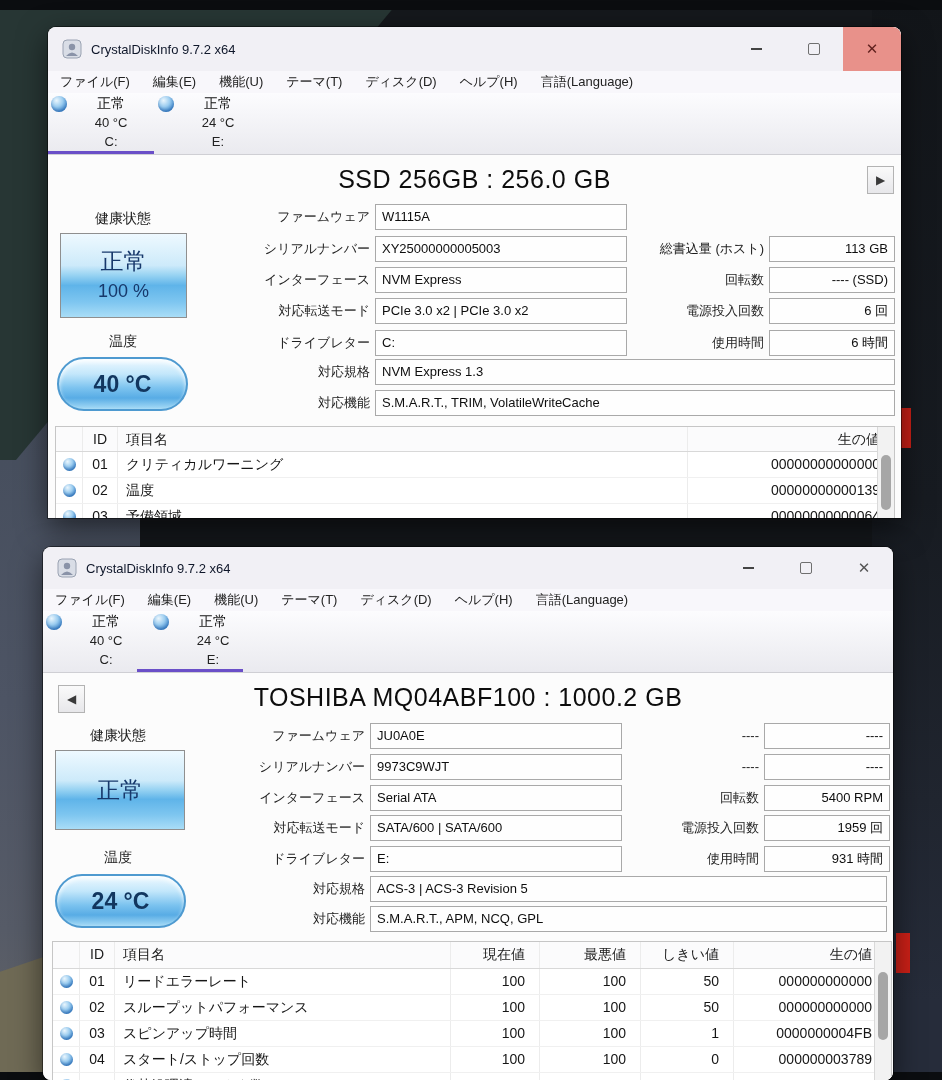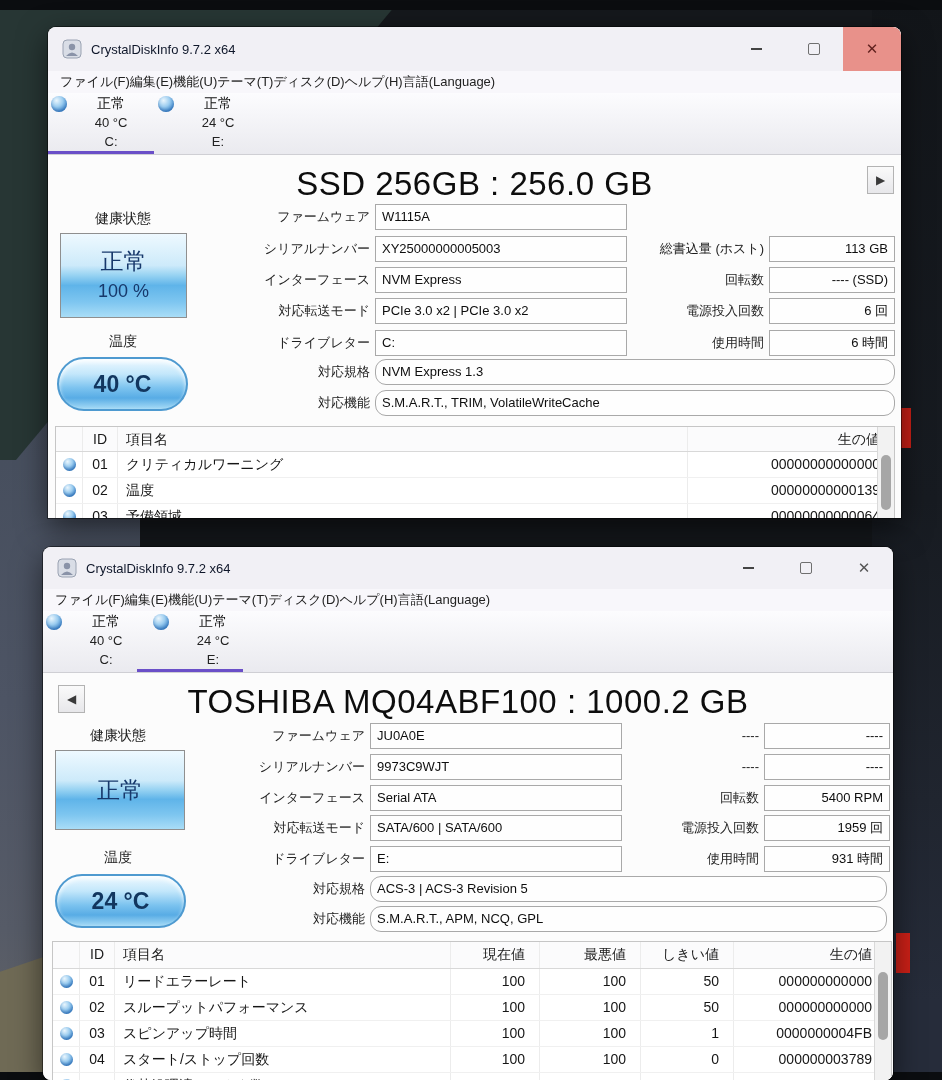--- a/index.html
+++ b/index.html
@@ -32,21 +32,21 @@
   .titlebar{position:relative;height:44px;background:#f1f0f5;display:flex;align-items:center;}
   .win2 .titlebar{height:42px;}
   .appicon{margin-left:14px;width:20px;height:20px;display:inline-block;}
   .title{margin-left:9px;font-size:13px;color:#0f172a;}
   .ctrls{position:absolute;right:0;top:0;height:100%;display:flex;align-items:stretch;}
   .cbtn{width:58px;display:flex;align-items:center;justify-content:center;font-size:14px;color:#444;}
   .minbar{width:11px;height:1.5px;background:#444;display:inline-block;}
   .maxbox{width:10px;height:10px;border:1.2px solid #6f6f6f;border-radius:2px;display:inline-block;}
   .close1{background:#e8918a;border-radius:0 8px 0 0;color:#5e1f1c;font-size:15px;}
   .close2{color:#555;font-size:15px;}
-  .menubar{height:22px;background:#f8f7fb;display:flex;align-items:center;padding-left:12px;}
+  .menubar{height:22px;background:#f8f7fb;display:flex;align-items:center;padding-left:12px;gap:23px;}
   .menubar span{font-size:13px;color:#222;white-space:nowrap;}
   .ticker{position:relative;height:61px;background:linear-gradient(180deg,#fcfcfe,#eaeaef);
     border-bottom:1px solid #cfcfd4;}
   .dwidget{position:absolute;top:1px;width:106px;height:58px;}
   .dw0{left:1px;} .dw1{left:108px;}
   .orb{display:inline-block;width:16px;height:16px;border-radius:50%;
     background:radial-gradient(circle at 35% 28%, #eaf6fd 0%, #9ccdf0 40%, #3f88cc 78%, #2b6aaa 100%);
     box-shadow:inset 0 -2px 3px rgba(20,70,140,.35);}
   .dwidget .orb{position:absolute;left:2px;top:2px;}
   .dlines{position:absolute;left:22px;top:0;width:80px;text-align:center;}
@@ -54,21 +54,21 @@
   .dlines .l2{font-size:13px;color:#222;line-height:19px;}
   .dlines .l3{font-size:13px;color:#222;line-height:19px;}
   .underline{position:absolute;bottom:0;height:3px;width:106px;background:#6a4fc8;}
   .win1 .underline{left:0;}
   .win2 .underline{left:94px;}
 
   .content{position:relative;background:#fcfcfc;}
   .win1 .content{height:364px;}
   .win2 .content{height:408px;}
   .model{position:absolute;left:0;right:0;top:10px;text-align:center;
-    font-size:33px;color:#0d0d0d;letter-spacing:.5px;}
+    font-size:25px;color:#0d0d0d;letter-spacing:.5px;}
   .navbtn{position:absolute;width:27px;height:28px;background:linear-gradient(#fafafa,#e7e7ea);
     border:1px solid #b3b3b3;display:flex;align-items:center;justify-content:center;
     font-size:12px;color:#3a3a3a;padding:0;}
   .nav-next{right:7px;top:11px;}
   .nav-prev{left:15px;top:12px;}
   .lbl{position:absolute;font-size:14px;color:#1e1e1e;text-align:center;width:150px;left:0;}
   .health-btn{position:absolute;border:1px solid #8f8f8f;text-align:center;color:#17386b;
     display:flex;flex-direction:column;align-items:center;justify-content:center;
     background:linear-gradient(180deg,#eef9ff 0%,#cdeafa 38%,#96d2f2 50%,#5fb4e9 62%,#7ec6f0 82%,#a9ddf7 100%);}
   .win1 .health-btn{left:12px;top:78px;width:125px;height:83px;}
@@ -80,21 +80,21 @@
     font-size:23px;font-weight:bold;color:#12365f;
     background:linear-gradient(180deg,#eef9ff 0%,#c3e7fb 30%,#7cc3ef 58%,#58ace5 78%,#a6dbf6 100%);
     box-shadow:inset 0 3px 4px rgba(255,255,255,.8);}
   .win1 .temp-pill{left:9px;top:202px;width:127px;height:50px;}
   .win2 .temp-pill{left:12px;top:201px;width:127px;height:50px;}
 
   .frow{position:absolute;left:0;display:flex;height:26px;}
   .flabel{width:322px;text-align:right;padding-right:5px;font-size:13px;color:#1e1e1e;line-height:26px;white-space:nowrap;}
   .fval{width:238px;border:1px solid #a9a9a9;background:#fefefe;font-size:13px;line-height:24px;
     padding:0 6px;color:#0e0e0e;white-space:nowrap;overflow:hidden;}
-  .frow.wide .fval{width:506px;border-radius:11px;}
+  .frow.wide .fval{width:506px;}
   .win2 .frow.wide .fval{width:503px;}
   .rrow{position:absolute;display:flex;height:26px;}
   .win1 .rrow{right:6px;} .win2 .rrow{right:3px;}
   .rlabel{text-align:right;padding-right:5px;font-size:13px;color:#1e1e1e;line-height:26px;white-space:nowrap;}
   .rval{width:112px;border:1px solid #a9a9a9;background:#fefefe;text-align:right;
     font-size:13px;line-height:24px;padding:0 6px;color:#0e0e0e;}
 
   
   .smart{position:absolute;border:1px solid #c6c6c6;background:#fff;overflow:hidden;}
   .win1 .smart{left:7px;top:271px;width:838px;height:92px;}

